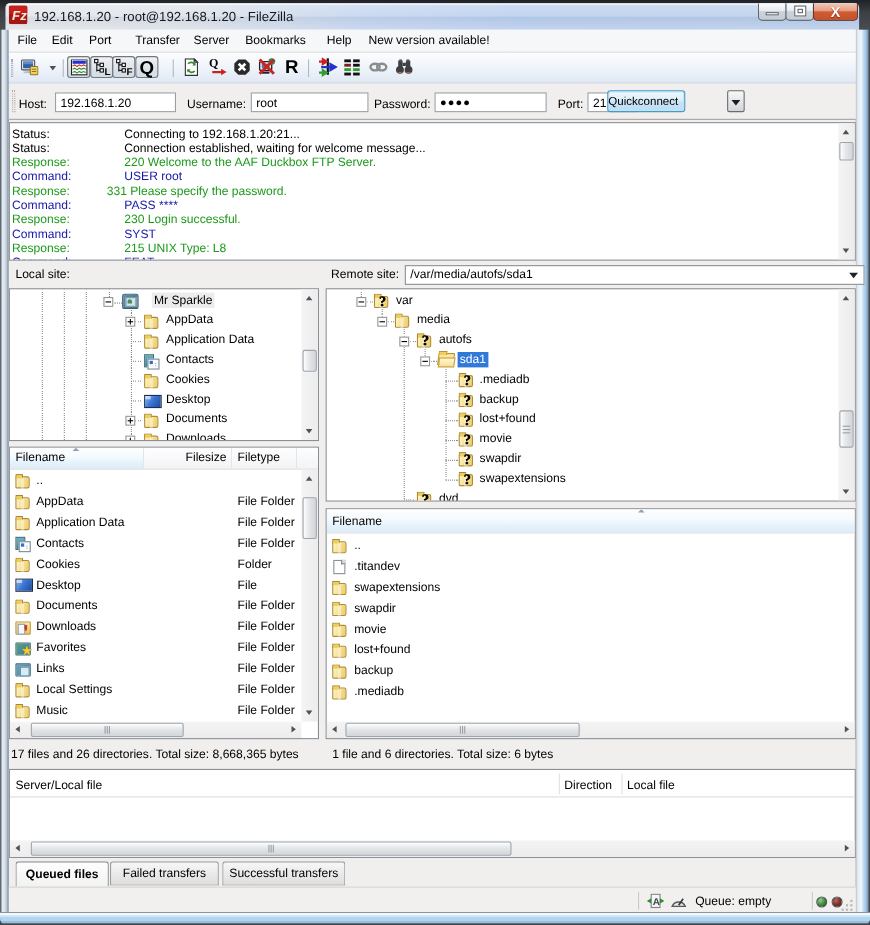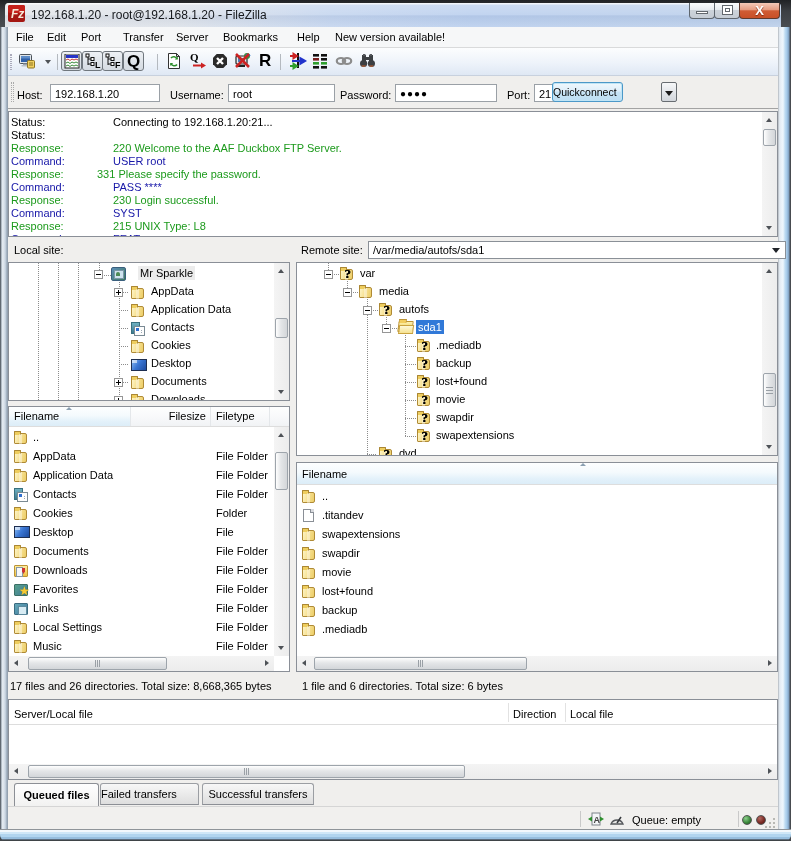--- a/index.html
+++ b/index.html
@@ -229,20 +229,21 @@
   <div class="ab" style="left:544px;top:6px;width:71px;height:20px;border:1px solid #4b98c8;border-radius:3px;box-shadow:inset 0 0 0 1px #bfe4f5;background:linear-gradient(180deg,#f0f8fd,#ddeefa 45%,#c8e4f6 50%,#bddef3);line-height:18px;font-size:10.5px">Quickconnect</div>
   <div class="ab" style="left:653px;top:6px;width:16px;height:20px;border:1px solid #686d72;border-radius:2px;background:linear-gradient(180deg,#f7f8f9,#e3e6ea 50%,#d2d6db)">
         <div class="tri" style="left:3px;top:8px;border-left:4px solid transparent;border-right:4px solid transparent;border-top:5px solid #1a1a1a"></div>
       </div>
 </div>
 
 <div class="panel" id="log" style="left:8px;top:111px;width:770px;height:126px">
   <div class="lbl" style="left:2px;top:3px">Status:</div>
       <div class="lbl" style="left:104px;top:3px">Connecting to 192.168.1.20:21...</div>
   <div class="lbl" style="left:2px;top:16px">Status:</div>
+      <div class="lbl" style="left:104px;top:16px">Connection established, waiting for welcome message...</div>
   <div class="lbl" style="left:2px;top:29px;color:#1c9a1c">Response:</div>
       <div class="lbl" style="left:104px;top:29px;color:#1c9a1c">220 Welcome to the AAF Duckbox FTP Server.</div>
   <div class="lbl" style="left:2px;top:42px;color:#1717a8">Command:</div>
       <div class="lbl" style="left:104px;top:42px;color:#1717a8">USER root</div>
   <div class="lbl" style="left:2px;top:55px;color:#1c9a1c">Response:</div>
       <div class="lbl" style="left:88px;top:55px;color:#1c9a1c">331 Please specify the password.</div>
   <div class="lbl" style="left:2px;top:68px;color:#1717a8">Command:</div>
       <div class="lbl" style="left:104px;top:68px;color:#1717a8">PASS ****</div>
   <div class="lbl" style="left:2px;top:81px;color:#1c9a1c">Response:</div>
       <div class="lbl" style="left:104px;top:81px;color:#1c9a1c">230 Login successful.</div>
@@ -509,21 +510,21 @@
   <div class="ab" style="left:556px;top:3px;width:1px;height:19px;background:#e2e2e2"></div>
   <div class="ab" style="left:0;top:24px;width:768px;height:1px;background:#ddd"></div>
   <div class="sbtrack-h" style="left:0;top:64px;width:768px"></div>
   <div class="tri tl" style="left:5px;top:68px"></div>
   <div class="sbthumb-h grip3h" style="left:19px;top:65px;width:437px;height:13px"></div>
   <div class="tri tr" style="left:759px;top:68px"></div>
 </div>
 
 <div class="ab" id="tabs" style="left:8px;top:782px;width:770px;height:24px">
   <div class="ab" style="left:6px;top:1px;width:85px;height:23px;border:1px solid #8c8f95;border-bottom:none;border-radius:3px 3px 0 0;background:linear-gradient(180deg,#fefefe,#f2f2f1);text-align:center;font-weight:bold;line-height:22px">Queued files</div>
-  <div class="ab" style="left:92px;top:1px;width:99px;height:22px;border:1px solid #9b9ea3;border-bottom:1px solid #8c8f95;border-radius:3px 3px 0 0;background:linear-gradient(180deg,#f7f7f7,#dedede);line-height:21px">Failed transfers</div>
+  <div class="ab" style="left:92px;top:1px;width:99px;height:22px;border:1px solid #9b9ea3;border-bottom:1px solid #8c8f95;border-radius:3px 3px 0 0;background:linear-gradient(180deg,#f7f7f7,#dedede);text-align:center;line-height:21px">Failed transfers</div>
   <div class="ab" style="left:194px;top:1px;width:112px;height:22px;border:1px solid #9b9ea3;border-bottom:1px solid #8c8f95;border-radius:3px 3px 0 0;background:linear-gradient(180deg,#f7f7f7,#dedede);text-align:center;line-height:21px">Successful transfers</div>
 </div>
 
 <div class="ab" id="sbar" style="left:8px;top:806px;width:770px;height:23px;background:#f1f0ee;border-top:1px solid #d5d5d5">
   <div class="ab" style="left:572px;top:4px;width:1px;height:16px;background:#c9c9c9"></div>
   <svg class="ab" style="left:580px;top:5px" width="16" height="15" viewBox="0 0 16 15">
     <rect x="4" y="1" width="8" height="12" fill="#f4f6f8" stroke="#7c8289" stroke-width="1"></rect>
     <text x="5.5" y="11" font-size="9" font-weight="bold" fill="#444">A</text>
     <path d="M0 7 L4 4.6 L4 9.4 Z" fill="#2e8f2e"></path>
     <path d="M16 7 L12 4.6 L12 9.4 Z" fill="#2e8f2e"></path>

